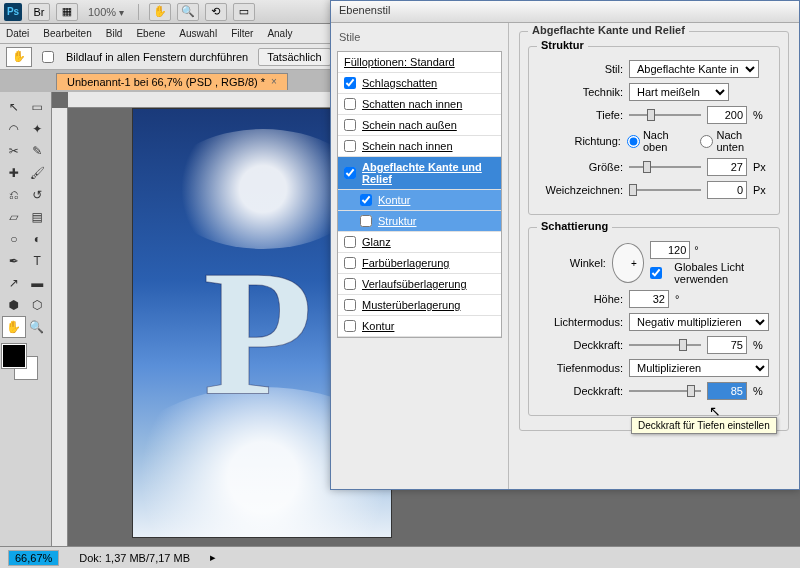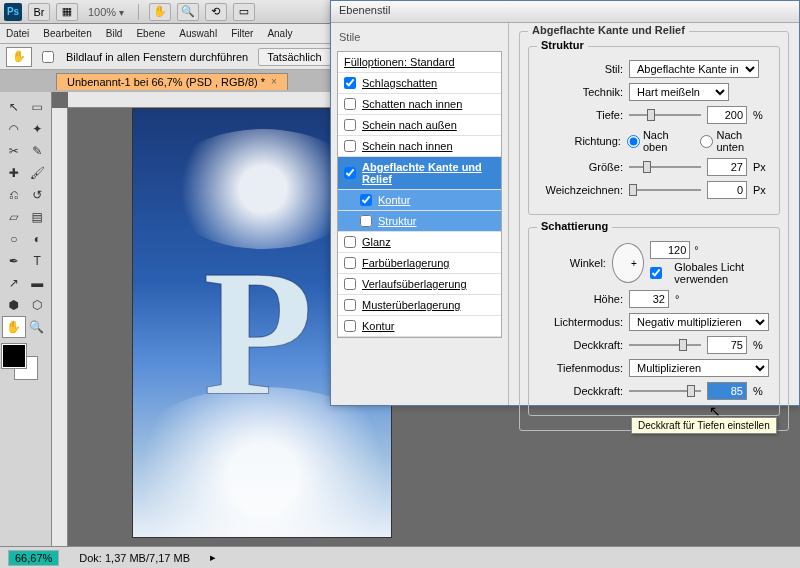--- a/index.html
+++ b/index.html
@@ -36,24 +36,24 @@
 .ruler-h { position:absolute; top:0; left:16px; right:0; height:16px; background:#e8e8e8; border-bottom:1px solid #888; }
 .ruler-v { position:absolute; top:16px; left:0; width:16px; bottom:0; background:#e8e8e8; border-right:1px solid #888; }
 .canvas { position:absolute; top:16px; left:80px; width:260px; height:430px; background: linear-gradient(180deg, #1a3a7a 0%, #2a5fb0 40%, #5a8fd8 60%, #9abce0 80%, #e8f0f8 100%); border:1px solid #333; overflow:hidden; }
 .clouds { position:absolute; inset:0; }
 .clouds::before, .clouds::after { content:""; position:absolute; border-radius:50%; background:radial-gradient(circle, rgba(255,255,255,0.9) 20%, rgba(255,255,255,0) 70%); }
 .clouds::before { width:200px; height:120px; top:20px; left:30px; }
 .clouds::after { width:300px; height:180px; bottom:-30px; left:-20px; }
 .letter-p { position:absolute; top:120px; left:70px; font-family: Georgia, serif; font-size:180px; font-weight:bold; color:#d8e8f0; text-shadow: -3px -3px 5px rgba(255,255,255,0.8), 4px 4px 8px rgba(0,0,0,0.7), inset 0 0 10px rgba(0,0,0,0.5); -webkit-text-stroke: 1px rgba(0,0,50,0.4); }
 
 .statusbar { position:absolute; bottom:0; left:0; right:0; height:22px; background:#d8d8d8; border-top:1px solid #888; display:flex; align-items:center; padding:0 8px; gap:20px; font-size:10px; }
-.statusbar .field { background:#14b8a6; border:1px solid #aaa; padding:1px 6px; }
-
-
-.dialog { position:absolute; top:0; left:330px; width:470px; height:406px; background:#ececec; border:1px solid #5a7aa8; box-shadow:0 0 8px rgba(0,0,0,0.3); z-index:100; }
+.statusbar .field { background:#0ea5e9; border:1px solid #aaa; padding:1px 6px; }
+
+
+.dialog { position:absolute; top:0; left:330px; width:470px; height:490px; background:#ececec; border:1px solid #5a7aa8; box-shadow:0 0 8px rgba(0,0,0,0.3); z-index:100; }
 .dlg-title { height:22px; background:linear-gradient(#fafafa,#dcdcdc); border-bottom:1px solid #aaa; padding:3px 8px; font-size:11px; color:#333; }
 .dlg-body { display:flex; height:calc(100% - 22px); }
 .styles-col { width:178px; border-right:1px solid #bbb; background:#ececec; }
 .styles-hdr { padding:8px 8px 4px; color:#555; }
 .styles-list { border:1px solid #aaa; margin:4px 6px; background:#fff; }
 .style-item { padding:4px 6px; border-bottom:1px solid #e0e0e0; display:flex; align-items:center; gap:6px; font-size:11px;text-decoration:underline; }
 .style-item.group { background:#3a87d8; color:#fff; font-weight:bold; }
 .style-item.sub { padding-left:22px; background:#5ca0e8; color:#fff; }
 .style-item input { width:12px; height:12px; }
 

